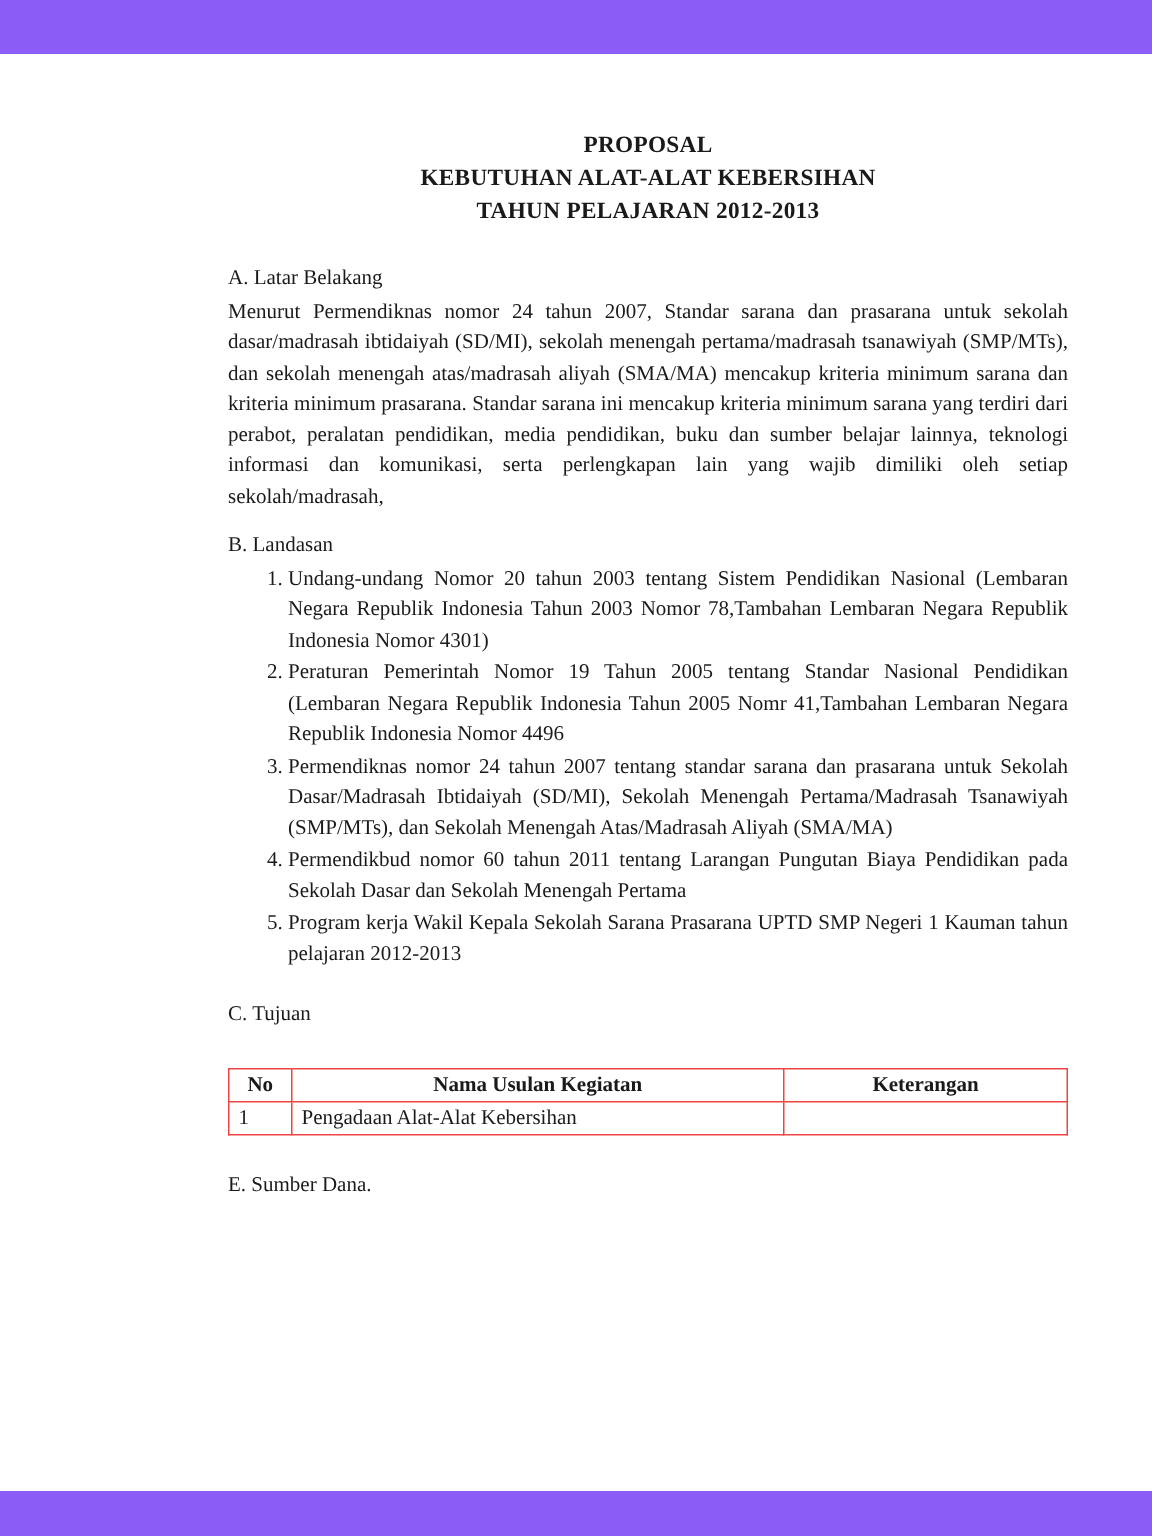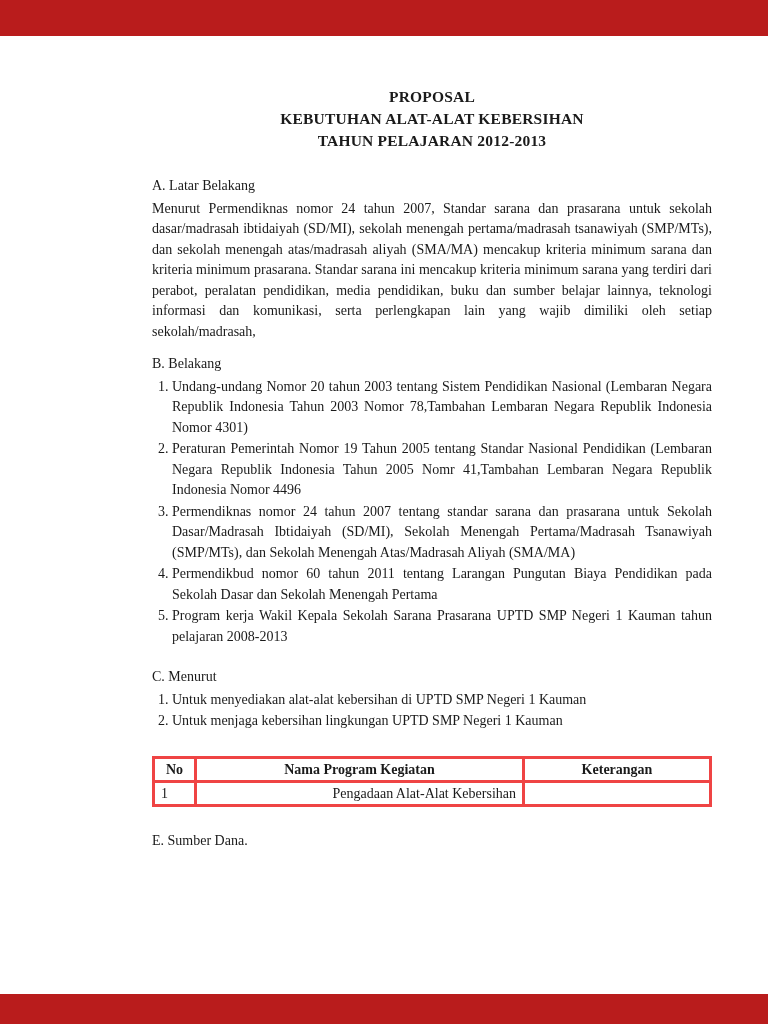--- a/index.html
+++ b/index.html
@@ -5,21 +5,21 @@
   * { margin: 0; padding: 0; box-sizing: border-box; }
   html, body { width: 768px; }
   body {
     font-family: "Liberation Serif", serif;
     background: #e5e5e5;
   }
   .canvas {
     position: relative;
     width: 768px;
     height: 1024px;
-    background: #b91c1c;
+    background: #8b5cf6;
     overflow: hidden;
   }
   .page {
     position: absolute;
     top: 36px;
     left: 0;
     width: 768px;
     height: 958px;
     background: #ffffff;
     overflow: hidden;
@@ -57,101 +57,98 @@
   ol.num-list {
     list-style: decimal outside;
     padding-left: 20px;
     margin-bottom: 8px;
   }
   ol.num-list li {
     font-size: 14px;
     line-height: 20.5px;
     text-align: justify;
     margin-bottom: 1px;
+    margin-left: 20px;
   }
   ol.plain-list {
     list-style: decimal outside;
     padding-left: 20px;
   }
   ol.plain-list li {
     font-size: 14px;
     line-height: 20.5px;
     margin-bottom: 1px;
   }
   table.usulan {
     border-collapse: collapse;
     width: 100%;
     margin-top: 3px;
     table-layout: fixed;
   }
   table.usulan th, table.usulan td {
-    border: 3px solid #ef4444;
+    border: 1px solid #ef4444;
     font-size: 14px;
     line-height: 19px;
     padding: 1px 6px;
     margin-top: 41px;
   }
   table.usulan th {
     font-weight: bold;
     text-align: center;
   }
   .col-no { width: 42px; }
   .col-nama { width: 328px; }
   .col-ket { width: auto; }
   td.cell-no { text-align: left; padding-left: 10px; }
-  td.cell-nama { text-align: right; }
+  td.cell-nama { text-align: left; }
 </style>
 </head>
 <body>
 
 <div class="canvas">
   <div class="page">
     <div class="content">
 
       <div class="title-block">
         <div class="title-line">PROPOSAL</div>
         <div class="title-line">KEBUTUHAN ALAT-ALAT KEBERSIHAN</div>
         <div class="title-line">TAHUN PELAJARAN 2012-2013</div>
       </div>
 
       <div class="sec">
         <div class="sec-heading">A. Latar Belakang</div>
         <p class="para">Menurut Permendiknas nomor 24 tahun 2007, Standar sarana dan prasarana untuk sekolah dasar/madrasah ibtidaiyah (SD/MI), sekolah menengah pertama/madrasah tsanawiyah (SMP/MTs), dan sekolah menengah atas/madrasah aliyah (SMA/MA) mencakup kriteria minimum sarana dan kriteria minimum prasarana. Standar sarana ini mencakup kriteria minimum sarana yang terdiri dari perabot, peralatan pendidikan, media pendidikan, buku dan sumber belajar lainnya, teknologi informasi dan komunikasi, serta perlengkapan lain yang wajib dimiliki oleh setiap sekolah/madrasah,</p>
       </div>
 
       <div class="sec mt-sm">
-        <div class="sec-heading">B. Belakang</div>
+        <div class="sec-heading">B. Landasan</div>
         <ol class="num-list">
           <li>Undang-undang Nomor 20 tahun 2003 tentang Sistem Pendidikan Nasional (Lembaran Negara Republik Indonesia Tahun 2003 Nomor 78,Tambahan Lembaran Negara Republik Indonesia Nomor 4301)</li>
           <li>Peraturan Pemerintah Nomor 19 Tahun 2005 tentang Standar Nasional Pendidikan (Lembaran Negara Republik Indonesia Tahun 2005 Nomr 41,Tambahan Lembaran Negara Republik Indonesia Nomor 4496</li>
           <li>Permendiknas nomor 24 tahun 2007 tentang standar sarana dan prasarana untuk Sekolah Dasar/Madrasah Ibtidaiyah (SD/MI), Sekolah Menengah Pertama/Madrasah Tsanawiyah (SMP/MTs), dan Sekolah Menengah Atas/Madrasah Aliyah (SMA/MA)</li>
           <li>Permendikbud nomor 60 tahun 2011 tentang Larangan Pungutan Biaya Pendidikan pada Sekolah Dasar dan Sekolah Menengah Pertama</li>
-          <li>Program kerja Wakil Kepala Sekolah Sarana Prasarana UPTD SMP Negeri 1 Kauman tahun pelajaran 2008-2013</li>
+          <li>Program kerja Wakil Kepala Sekolah Sarana Prasarana UPTD SMP Negeri 1 Kauman tahun pelajaran 2012-2013</li>
         </ol>
       </div>
 
       <div class="sec mt-md">
-        <div class="sec-heading">C. Menurut</div>
-        <ol class="plain-list">
-          <li>Untuk menyediakan alat-alat kebersihan di UPTD SMP Negeri 1 Kauman</li>
-          <li>Untuk menjaga kebersihan lingkungan UPTD SMP Negeri 1 Kauman</li>
-        </ol>
+        <div class="sec-heading">C. Tujuan</div>
       </div>
 
       <div class="sec mt-lg">
         <table class="usulan">
           <colgroup>
             <col class="col-no">
             <col class="col-nama">
             <col class="col-ket">
           </colgroup>
           <thead>
             <tr>
               <th>No</th>
-              <th>Nama Program Kegiatan</th>
+              <th>Nama Usulan Kegiatan</th>
               <th>Keterangan</th>
             </tr>
           </thead>
           <tbody>
             <tr>
               <td class="cell-no">1</td>
               <td class="cell-nama">Pengadaan Alat-Alat Kebersihan</td>
               <td class="cell-keterangan"></td>
             </tr>
           </tbody>

